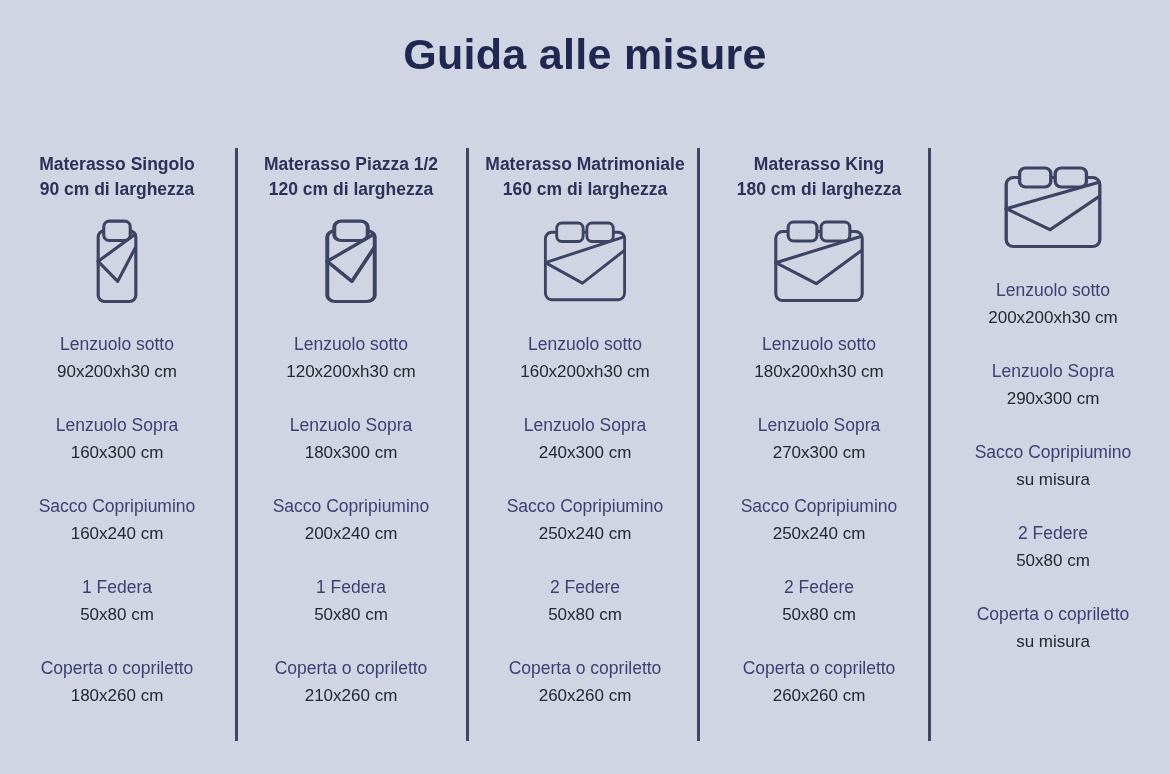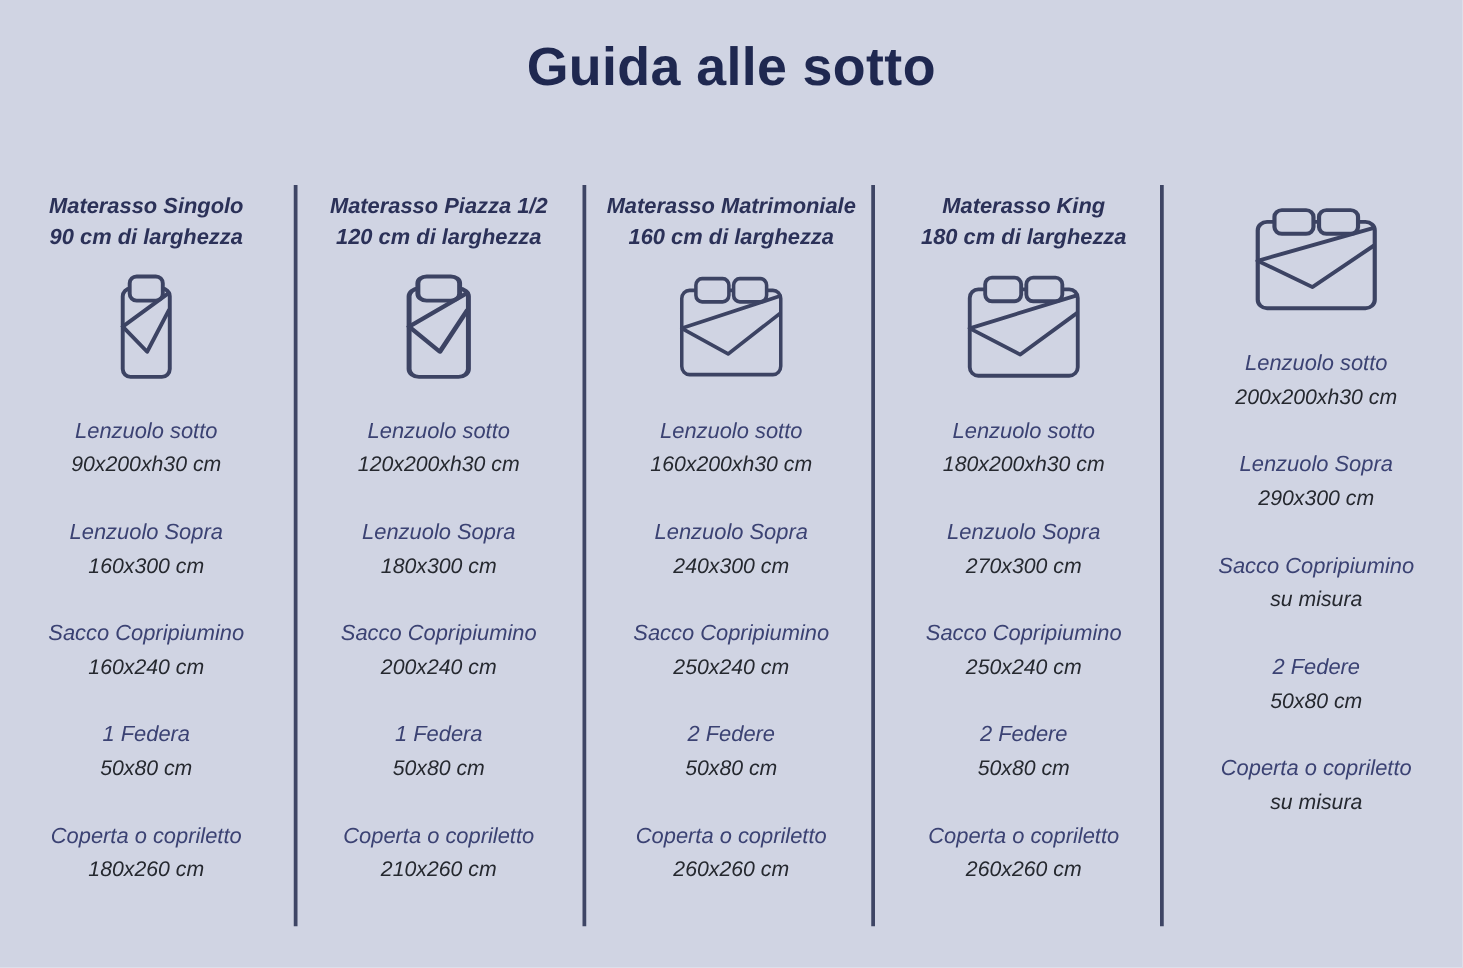--- a/index.html
+++ b/index.html
@@ -24,23 +24,21 @@
     position: absolute;
     top: 148px;
     left: 0;
     width: 1170px;
     display: grid;
     grid-template-columns: repeat(5, 1fr);
   }
   .col {
     display: flex;
     flex-direction: column;
-    align-items: center;
     text-align: center;
-    font-style: italic;
   }
   .col-header {
     margin-top: 4px;
     font-size: 17.5px;
     font-weight: 700;
     line-height: 1.42;
     color: var(--header, #2b3158);
   }
   .icon-wrap {
     margin-top: 12px;
@@ -84,21 +82,21 @@
   }
   .divider-1 { left: 235px; }
   .divider-2 { left: 466px; }
   .divider-3 { left: 697px; }
   .divider-4 { left: 928px; }
 </style>
 </head>
 <body>
 
 <div class="page">
-  <h1 class="title">Guida alle sotto</h1>
+  <h1 class="title">Guida alle misure</h1>
 
   <div class="columns">
       <div class="col">
     <div class="col-header">
       <div>Materasso Singolo</div>
       <div>90 cm di larghezza</div>
     </div>
     <div class="icon-wrap">
       <svg class="bed" viewBox="0 0 66 130" preserveAspectRatio="none" aria-hidden="true" width="46" height="90">
         <rect class="bed-line" x="6" y="20" width="54" height="102" rx="9"></rect>

